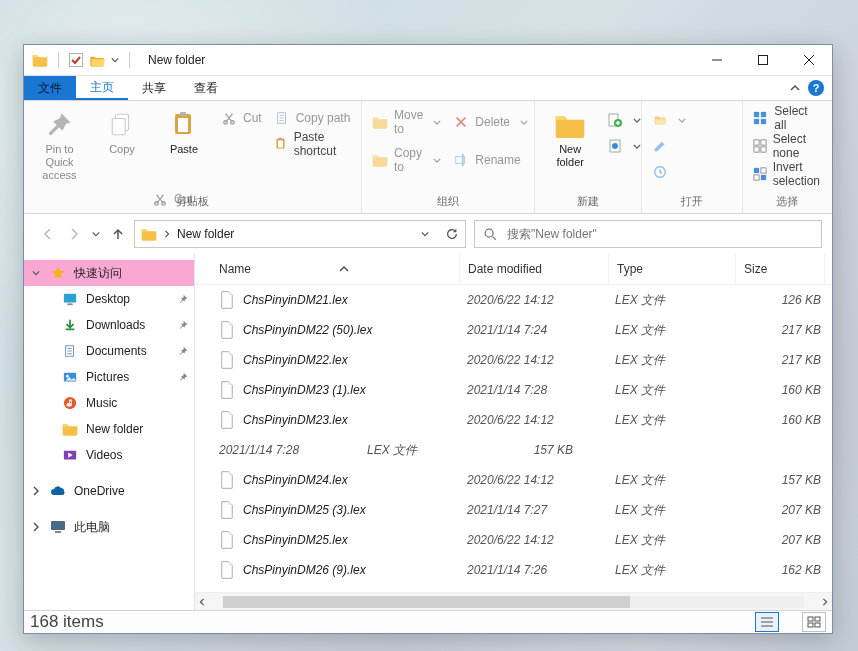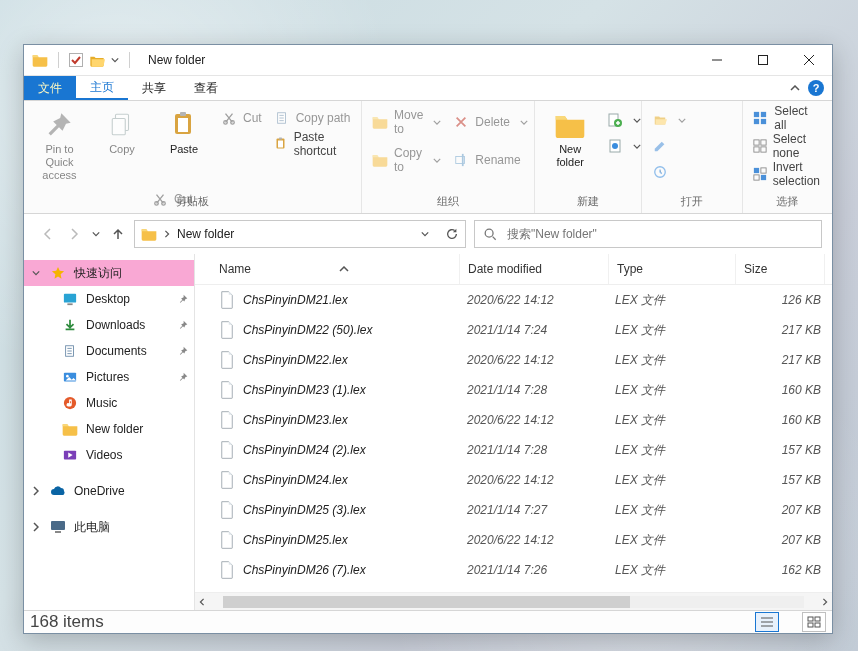--- a/index.html
+++ b/index.html
@@ -23,21 +23,21 @@
   .sysbtns { display: flex; }
   .sysbtn { width: 46px; height: 30px; display:flex; align-items:center; justify-content:center; }
   .sysbtn svg { width:10px; height:10px; }
   .folder-icon-sm svg { width:16px; height:14px; }
   .checkbox-check svg { width:14px; height:14px; }
   .chev svg { width:8px; height:8px; }
 
   
   .tabs { height:24px; display:flex; align-items:stretch; border-bottom:1px solid #d6d6d6; background:#fff; position:relative;}
   .tab { padding: 0 14px; display:flex; align-items:center; font-size:12px; }
-  .tab.file { background:#1976d2; color:#fef9c3; }
+  .tab.file { background:#1976d2; color:#0f172a; }
   .tab.active { border-bottom:2px solid #1976d2; color:#1976d2; }
   .tabs .right { margin-left:auto; display:flex; align-items:center; gap:8px; padding-right:8px;}
   .help-circle { width:16px; height:16px; border-radius:50%; background:#1976d2; color:#fff; font-size:11px; display:flex; align-items:center; justify-content:center; font-weight:bold;}
 
   
   .ribbon { height:112px; border-bottom:1px solid #d6d6d6; display:flex; background:#fbfbfb;}
   .rgroup { display:flex; flex-direction:column; border-right:1px solid #e6e6e6; }
   .rgroup-body { flex:1; display:flex; align-items:flex-start; padding:4px 6px 0; gap:4px; }
   .rgroup-label { text-align:center; font-size:11px; color:#6a6a6a; padding:2px 0 4px; }
   .bigbtn { display:flex; flex-direction:column; align-items:center; justify-content:flex-start; padding:4px 6px; text-align:center; min-width:46px; gap:2px;}
@@ -822,28 +822,20 @@
                   <use href="#i-doc"></use>
                 </svg>
               </span>
               <span>ChsPinyinDM23.lex</span>
             </div>
             <div class="cell date">2020/6/22 14:12</div>
             <div class="cell type">LEX 文件</div>
             <div class="cell size">160 KB</div>
           </div>
           <div class="row">
-            <div class="cell name">
-              <span class="ic">
-                <svg width="14" height="18">
-                  <use href="#i-doc"></use>
-                </svg>
-              </span>
-              <span>ChsPinyinDM24 (2).lex</span>
-            </div>
             <div class="cell date">2021/1/14 7:28</div>
             <div class="cell type">LEX 文件</div>
             <div class="cell size">157 KB</div>
           </div>
           <div class="row">
             <div class="cell name">
               <span class="ic">
                 <svg width="14" height="18">
                   <use href="#i-doc"></use>
                 </svg>
@@ -880,21 +872,21 @@
             <div class="cell type">LEX 文件</div>
             <div class="cell size">207 KB</div>
           </div>
           <div class="row">
             <div class="cell name">
               <span class="ic">
                 <svg width="14" height="18">
                   <use href="#i-doc"></use>
                 </svg>
               </span>
-              <span>ChsPinyinDM26 (7).lex</span>
+              <span>ChsPinyinDM26 (9).lex</span>
             </div>
             <div class="cell date">2021/1/14 7:26</div>
             <div class="cell type">LEX 文件</div>
             <div class="cell size">162 KB</div>
           </div>
         </div>
       <div class="hscroll">
         <span class="chev" style="margin:0 3px;">
             <svg width="6" height="10" style="transform:scaleX(-1)">
               <use href="#i-chevright"></use>

